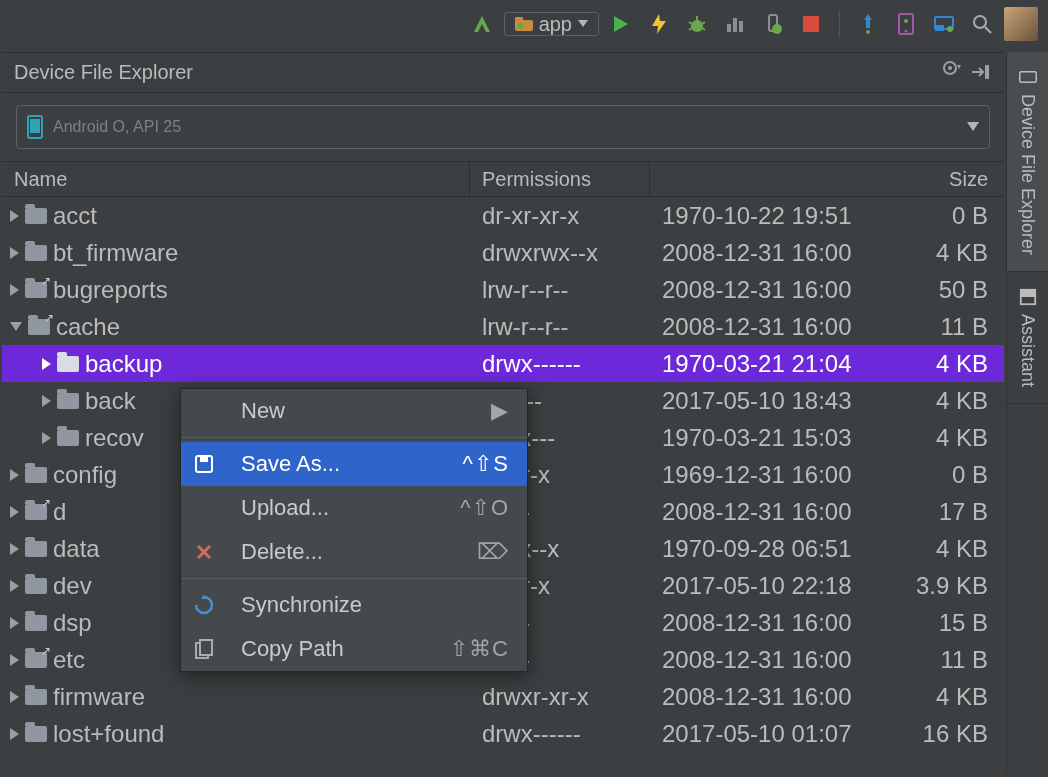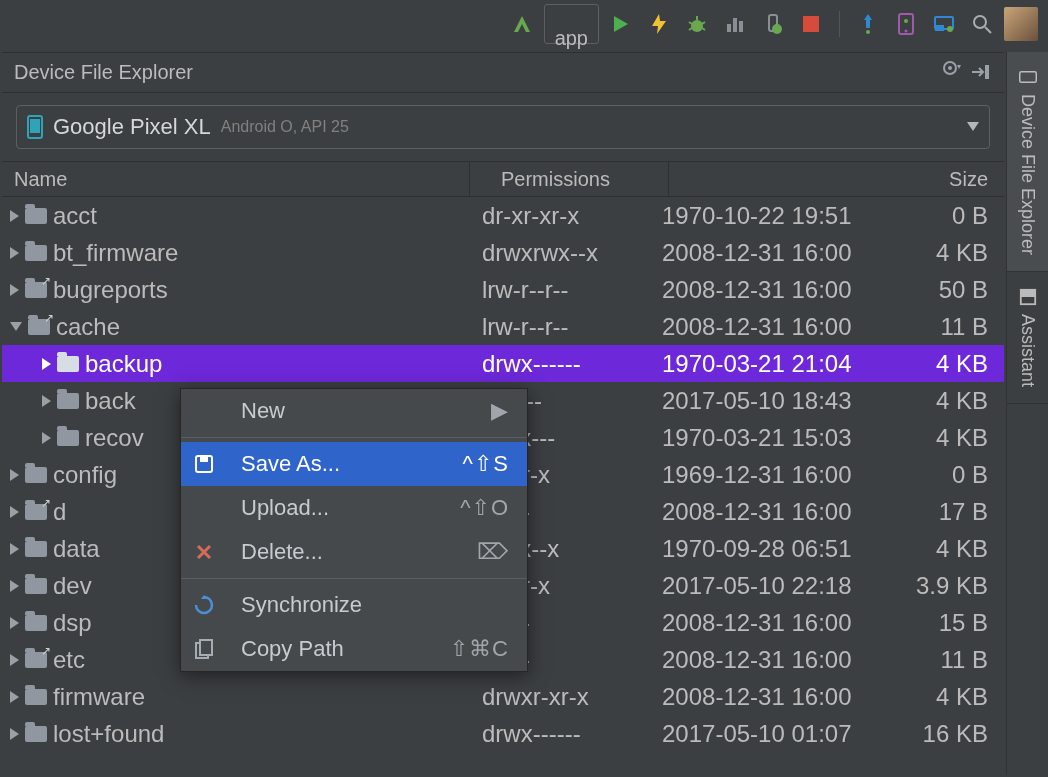--- a/index.html
+++ b/index.html
@@ -17,23 +17,23 @@
   .top-toolbar {
     height: 48px;
     display: flex;
     align-items: center;
     justify-content: flex-end;
     padding: 0 10px;
     gap: 6px;
   }
   .tb-btn { width: 32px; height: 32px; display:flex; align-items:center; justify-content:center; cursor:pointer; }
   .module-combo {
-    display:flex; align-items:center; gap:20px;
+    display:flex; align-items:center; gap:6px;
     border:1px solid #5e6060; border-radius:3px;
-    padding: 2px 10px; height:40px;flex-direction:column;
+    padding: 2px 10px; height:24px;
   }
   .module-combo span { color:#bbbbbb; }
   .avatar { width:34px; height:34px; border-radius:2px; background: linear-gradient(135deg,#c9a67a 0%,#6b513c 100%); }
 
   
   .panel {
     position: absolute;
     left: 2px; top: 52px;
     width: 1002px;
     height: 723px;
@@ -61,21 +61,20 @@
   .device-combo-left { display:flex; align-items:center; gap:10px; }
   .device-name { color:#d5d7d8; font-size:22px; }
   .device-api { color:#808080; font-size:16px; }
 
   
   .table { width:100%; }
   .table-header {
     display:flex; height:36px; align-items:center;
     border-top:1px solid #2d2f30; border-bottom:1px solid #2d2f30;
     background:#3c3f41;
-    gap:19px;
   }
   .th { padding: 0 12px; color:#bbbbbb; font-size:20px; border-right:1px solid #2d2f30; height:100%; display:flex; align-items:center; }
   .col-name { flex: 0 0 468px; }
   .col-perm { flex: 0 0 180px; }
   .col-date { flex: 0 0 238px; }
   .col-size { flex: 1; justify-content:flex-end; padding-right:16px; border-right:none;}
 
   .row { display:flex; height:37px; align-items:center; }
   .row.selected { background:#6d28d9; color:#ffffff; }
   .row.selected .cell { color:#ffffff; }
@@ -248,21 +247,20 @@
       </div>
     </div>
   </div>
 
   <div class="device-combo">
     <div class="device-combo-left">
       <svg width="16" height="24">
           <rect x="1" y="1" width="14" height="22" rx="2" fill="none" stroke="#2fa3b8" stroke-width="2"></rect>
           <rect x="3" y="4" width="10" height="14" fill="#2fa3b8"></rect>
         </svg>
-      <span class="device-name">Google Pixel XL</span>
       <span class="device-api">Android O, API 25</span>
     </div>
     <svg width="12" height="10">
         <path d="M0 0 L12 0 L6 9 Z" fill="#b1b7bd"></path>
       </svg>
   </div>
 
   <div class="table">
     <div class="table-header">
       <div class="th col-name">Name</div>

